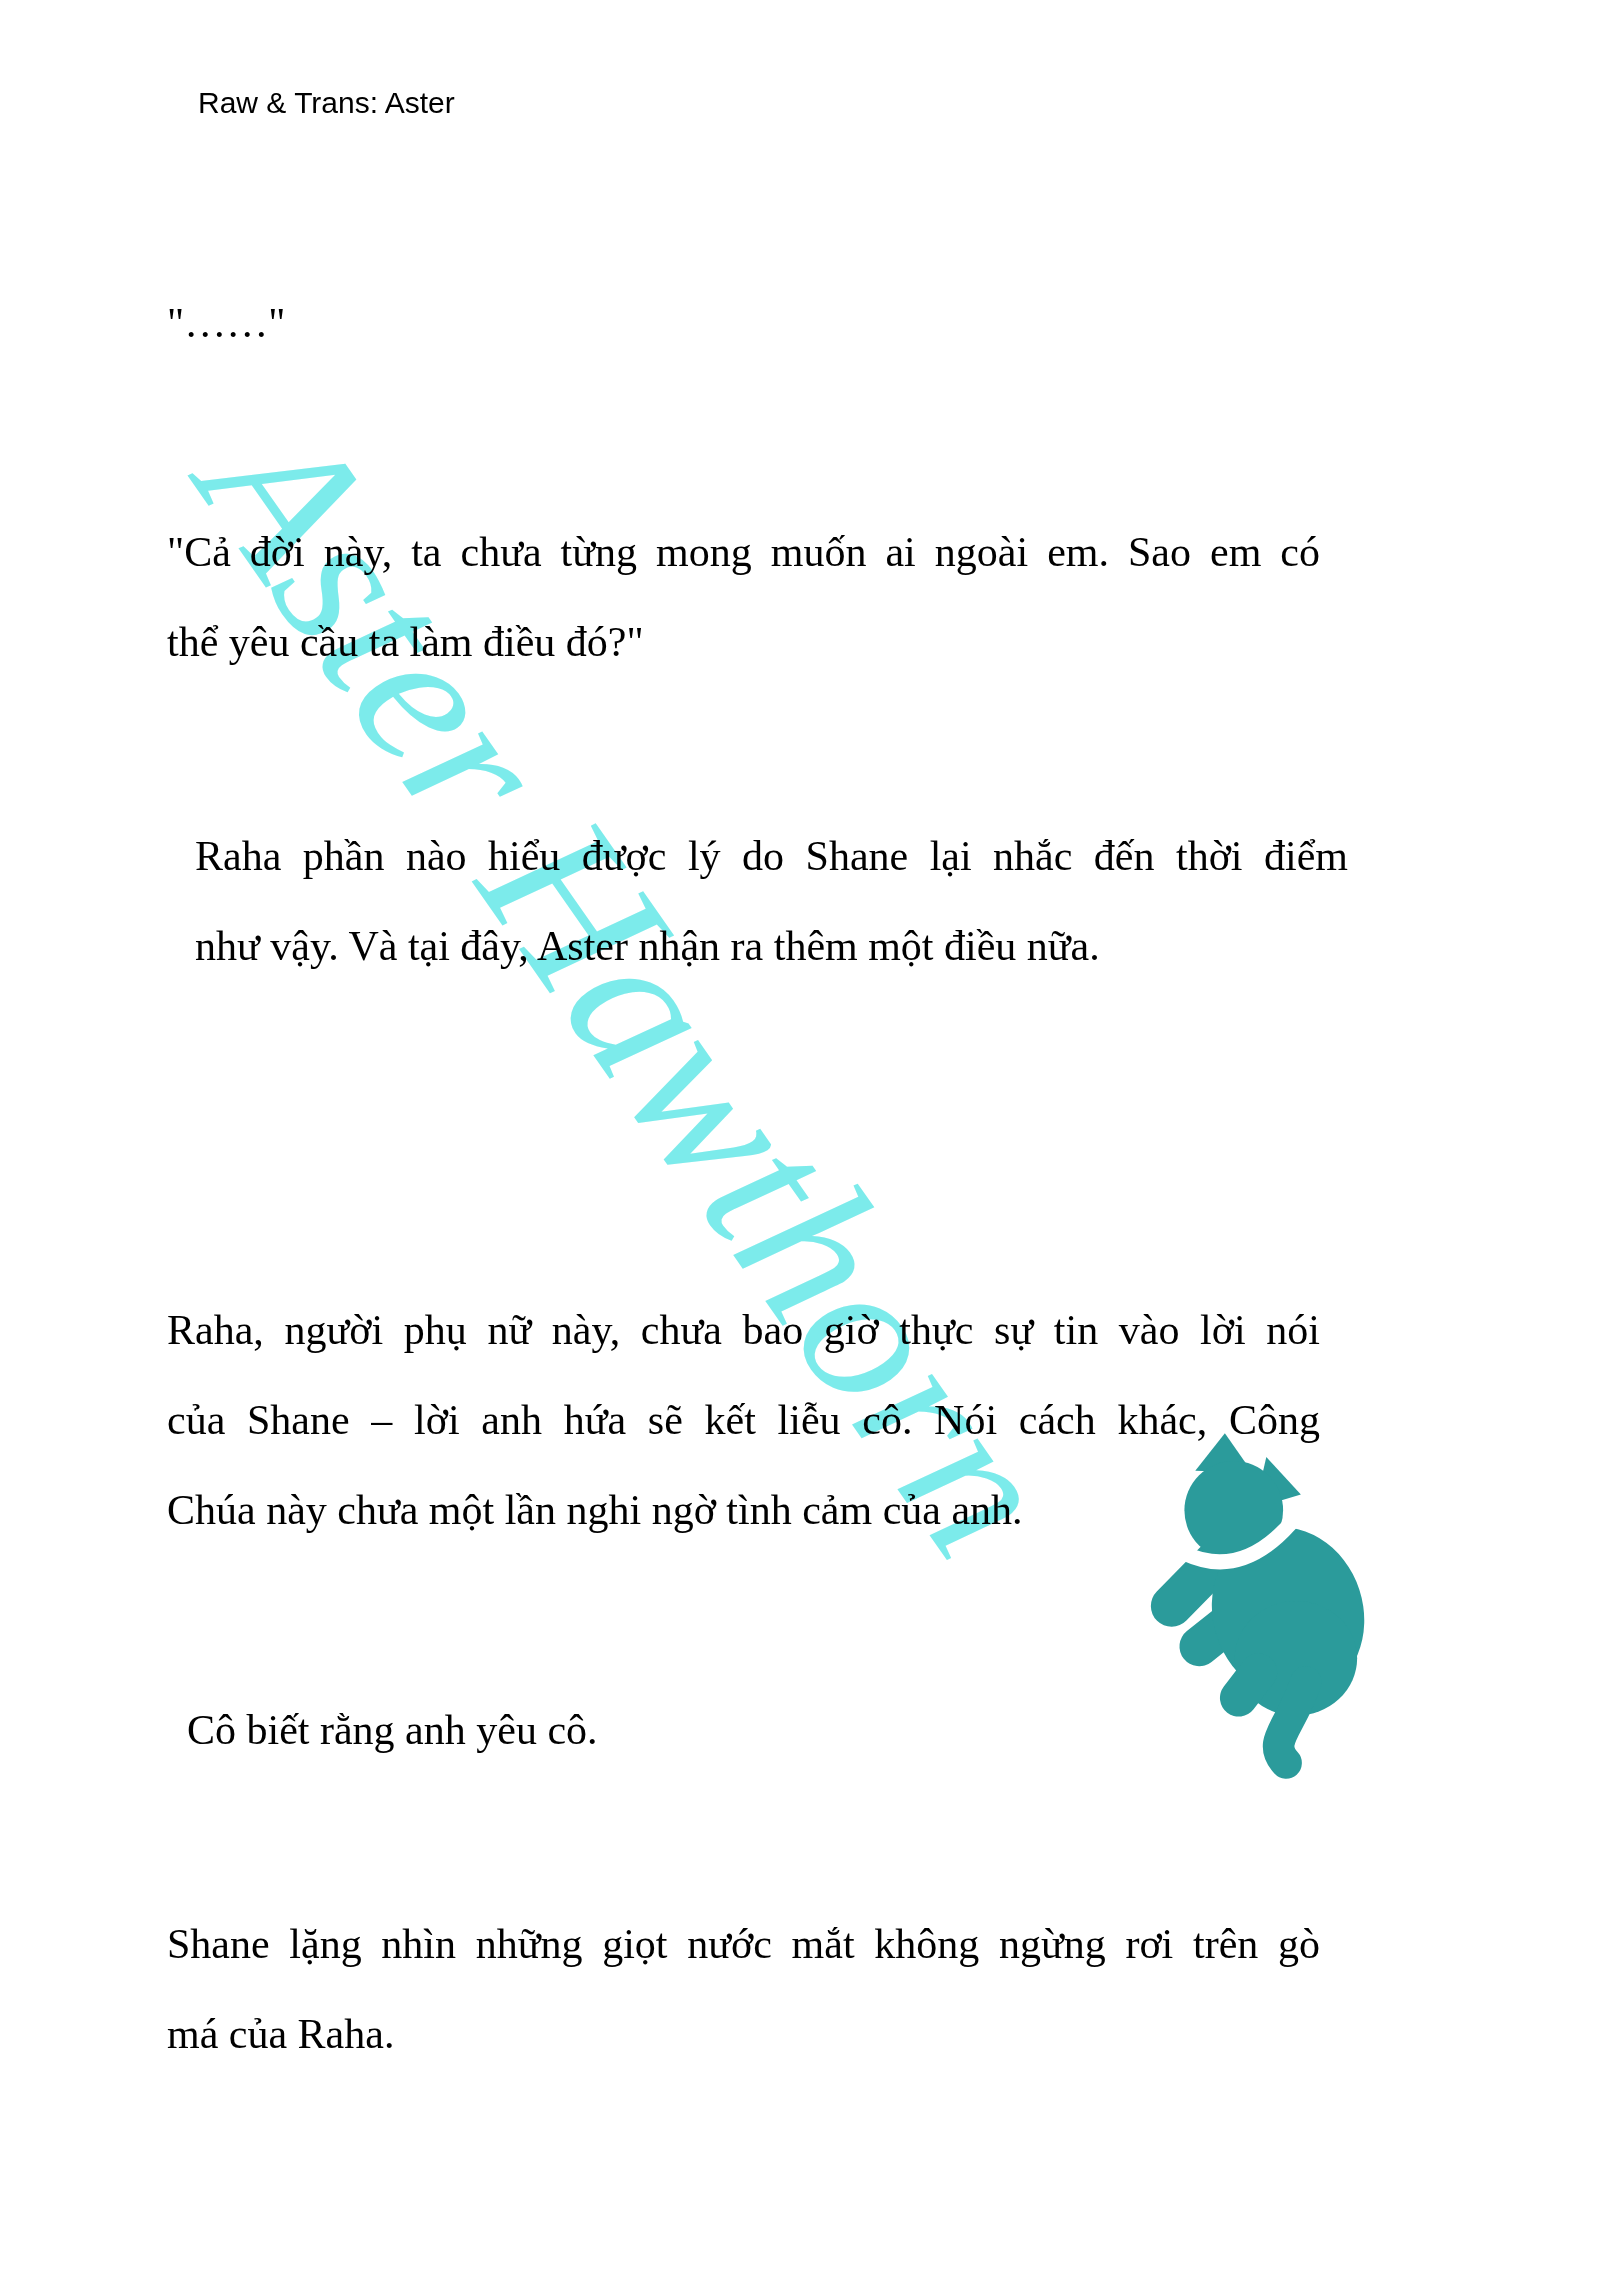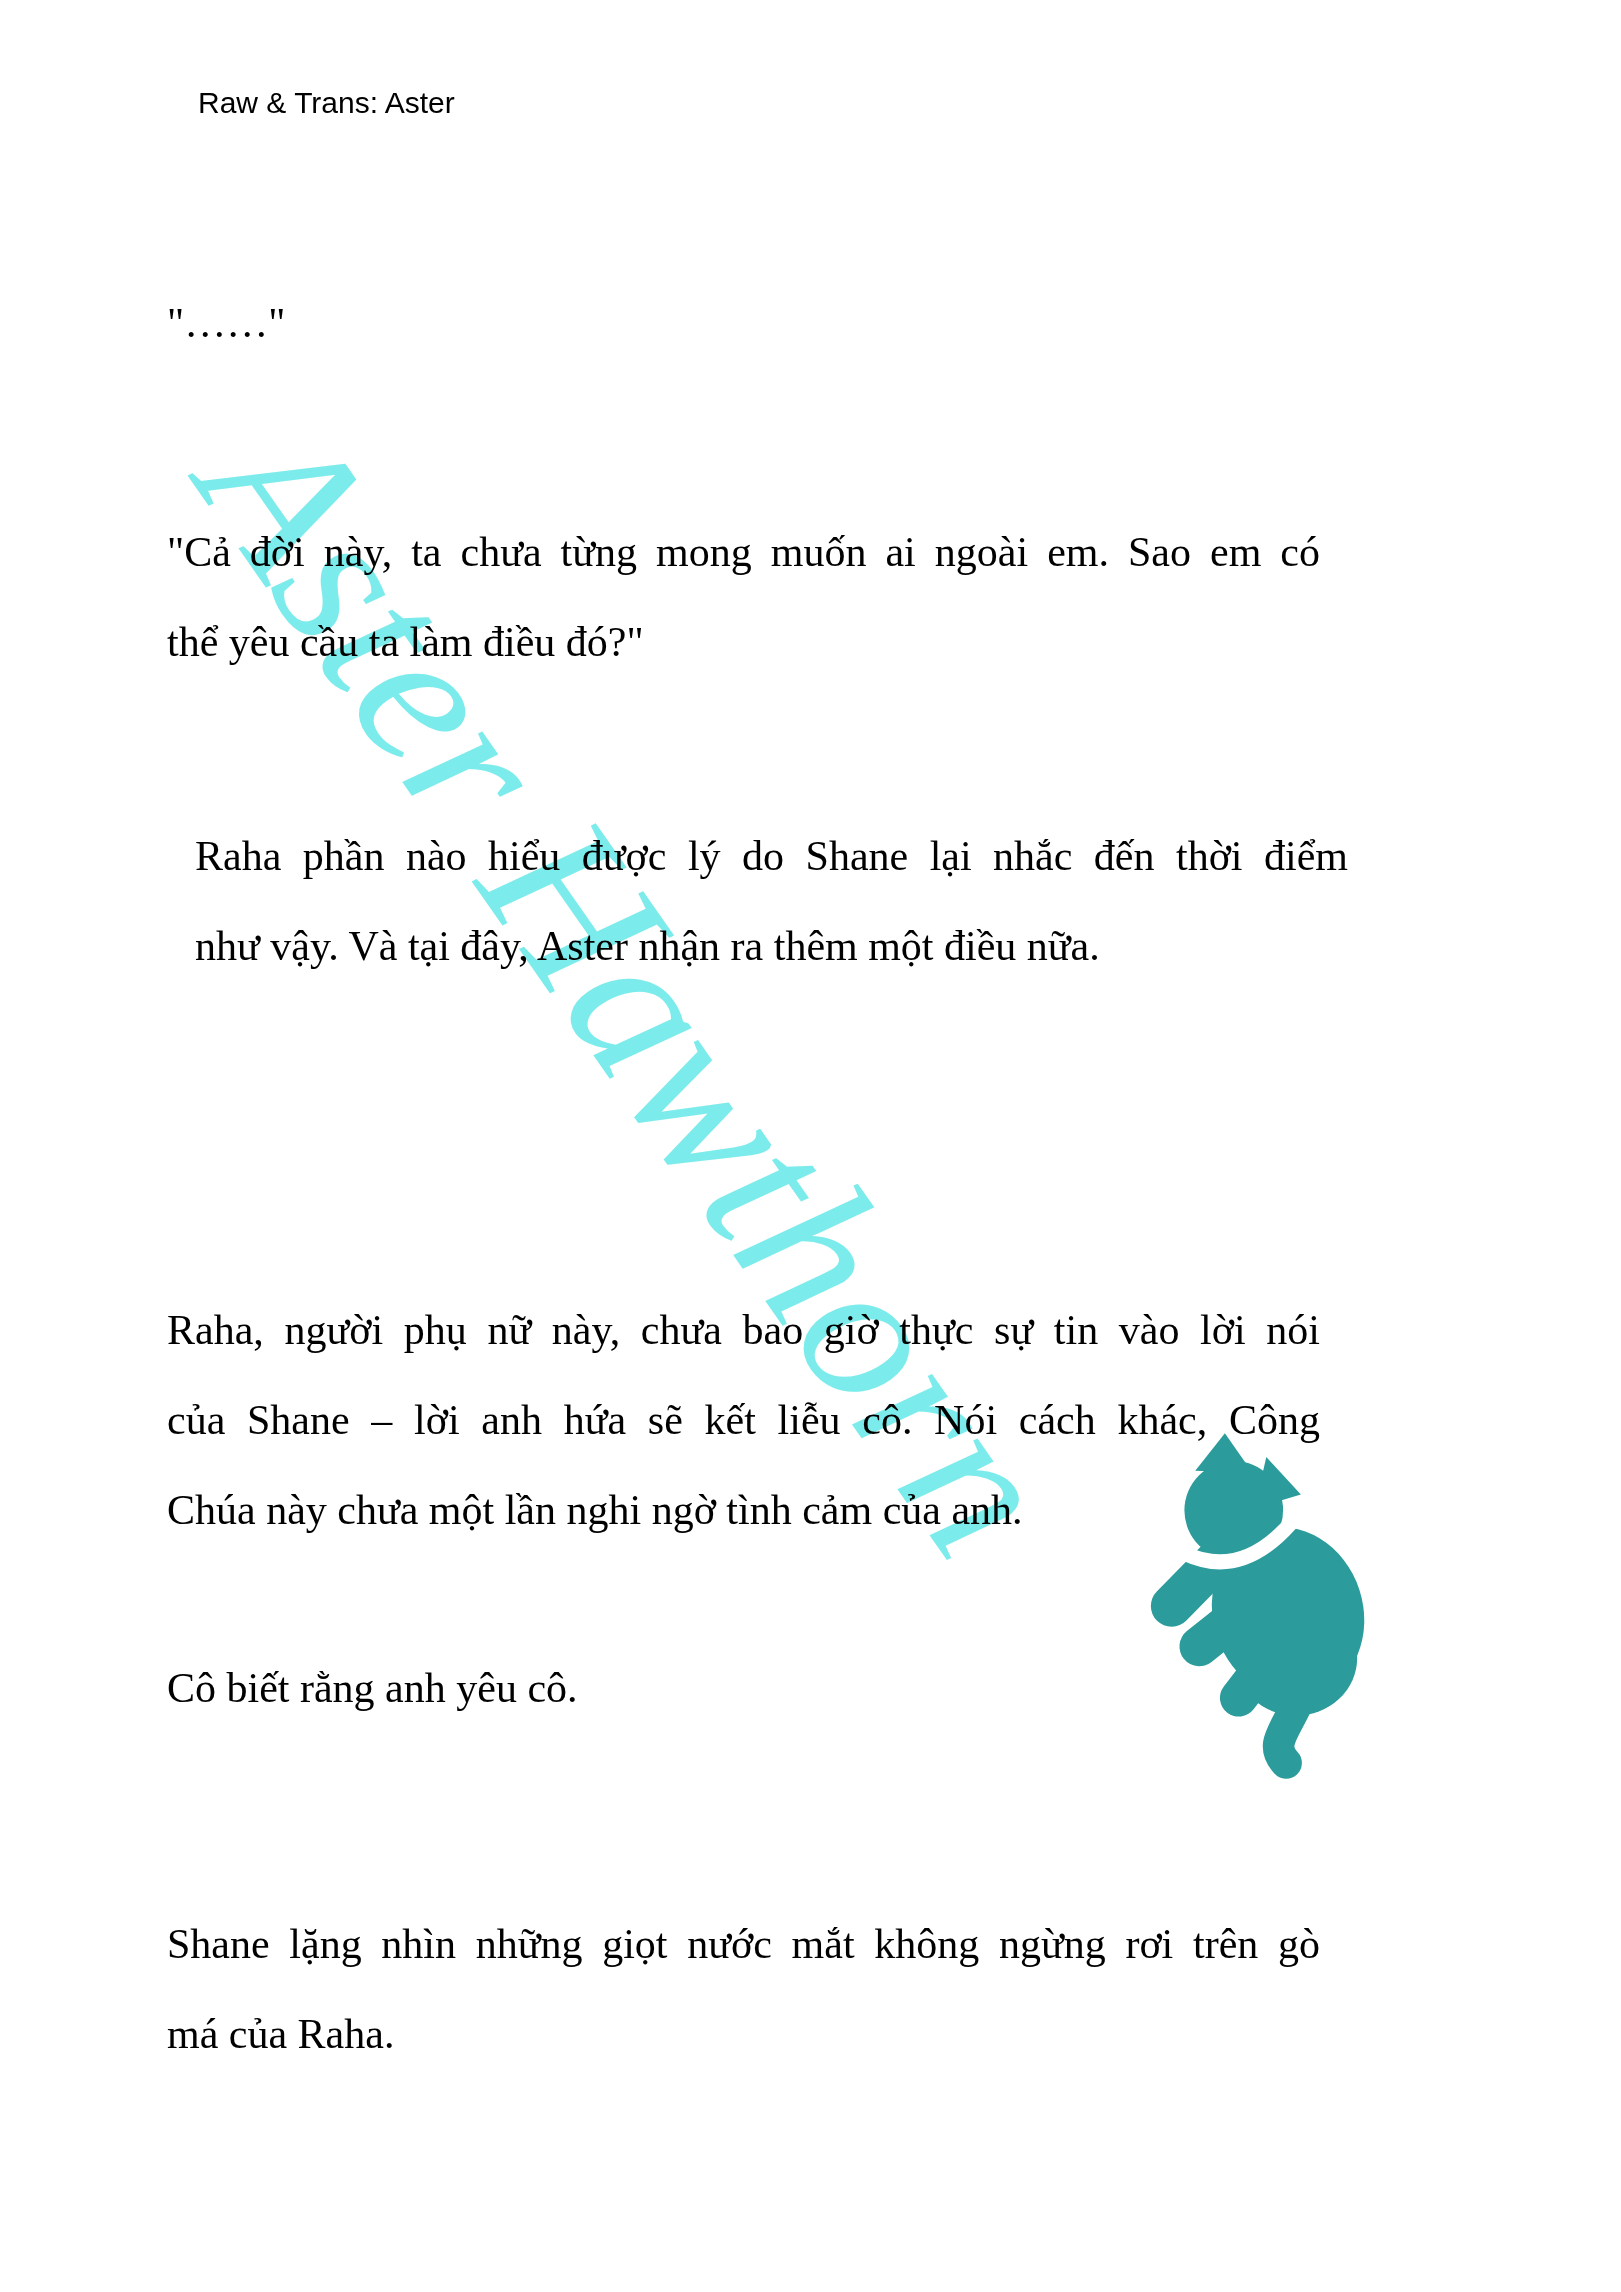--- a/index.html
+++ b/index.html
@@ -50,21 +50,21 @@
   }
   .line { width: 100%; }
   .line.j {
     text-align: justify;
     text-align-last: justify;
   }
   .p0 { top: 278px; }
   .p1 { top: 507px; }
   .p2 { top: 811px; margin-left: 28px; }
   .p3 { top: 1285px; }
-  .p4 { top: 1643px; }
+  .p4 { top: 1685px; margin-left: 20px; }
   .p5 { top: 1899px; font-family: Liberation Serif, serif; }
   .cat {
     position: absolute;
     left: 1140px;
     top: 1433px;
     width: 227px;
     height: 351px;
     color: var(--cat, #2b9b9b);
     z-index: 1;
   }

